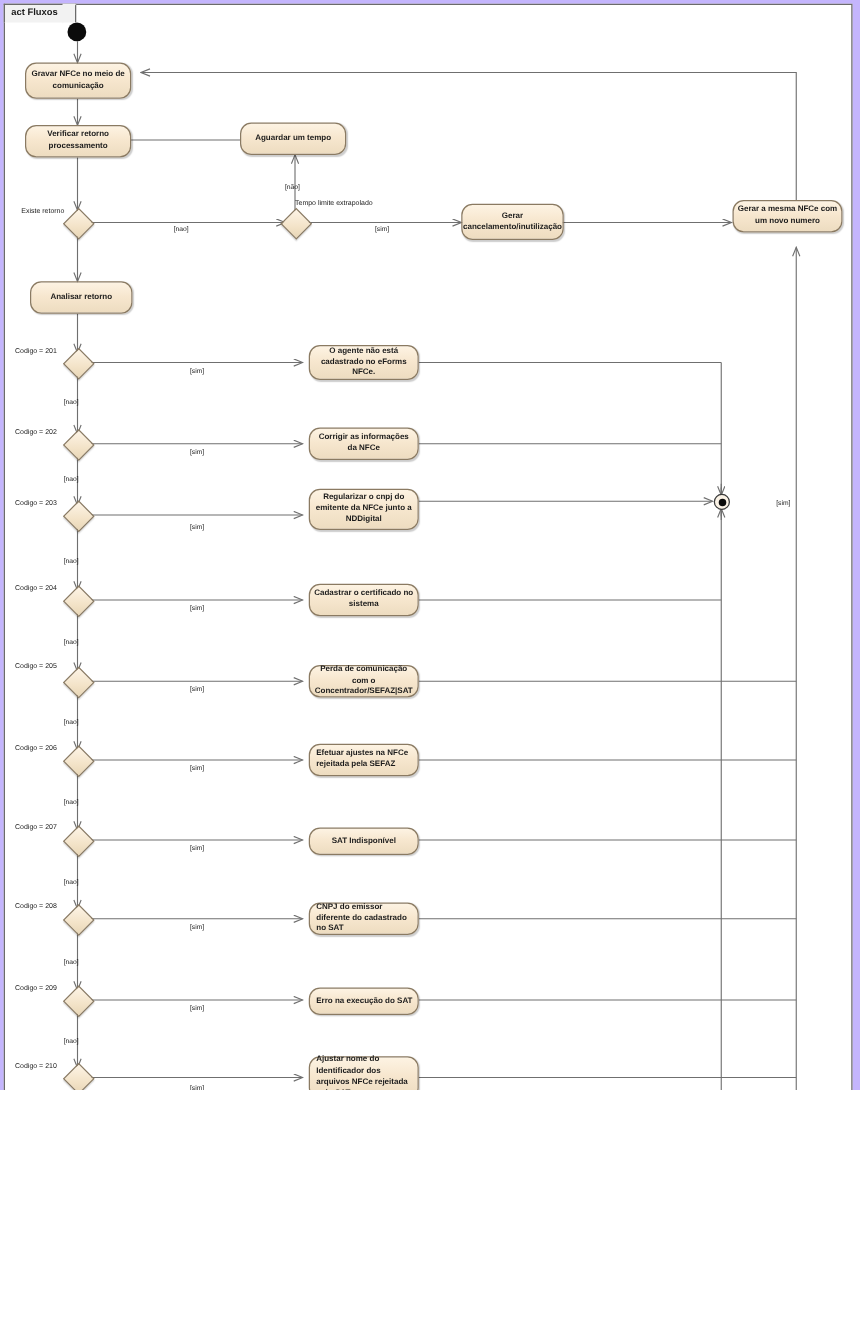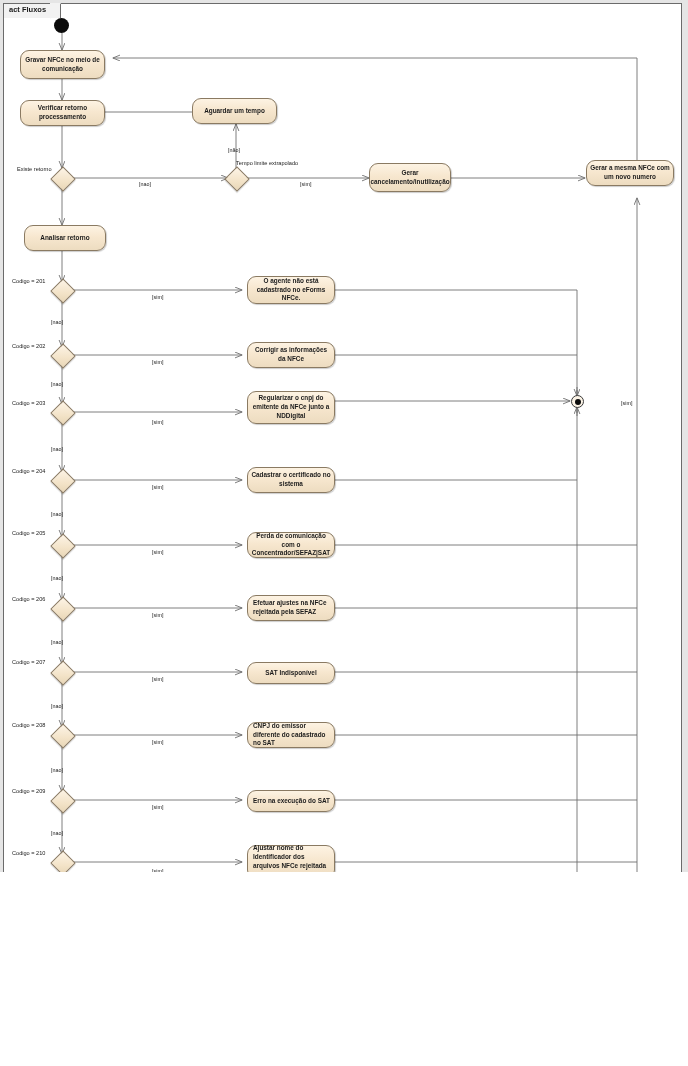--- a/index.html
+++ b/index.html
@@ -1,18 +1,18 @@
 <!DOCTYPE html>
 <html><head>
 <meta charset="utf-8">
 <title>act Fluxos</title>
 <style>
   html,body{margin:0;padding:0;background:#ffffff;}
   body{font-family:"Liberation Sans",sans-serif;}
-  #root{position:relative;width:688px;height:872px;overflow:hidden;background:#e5e5e5;}
+  #root{position:relative;width:688px;height:872px;overflow:hidden;background:#c4b5fd;}
 
   
   .frame{position:absolute;left:3px;top:3px;width:679px;height:1058px;
          border:1px solid #6b6b6b;background:#ffffff;box-sizing:border-box;}
   .frame-tab{position:absolute;left:3px;top:3px;height:15px;
              background:#f2f2f2;border:1px solid #6b6b6b;border-bottom:none;
              box-sizing:border-box;padding:1px 14px 0 5px;
              font-size:7.5px;font-weight:bold;color:#1a1a1a;white-space:nowrap;z-index:6;}
   .frame-tab:after{content:"";position:absolute;right:-1px;top:-1px;width:0;height:0;
              border-left:11px solid #f2f2f2;border-bottom:16px solid transparent;}

